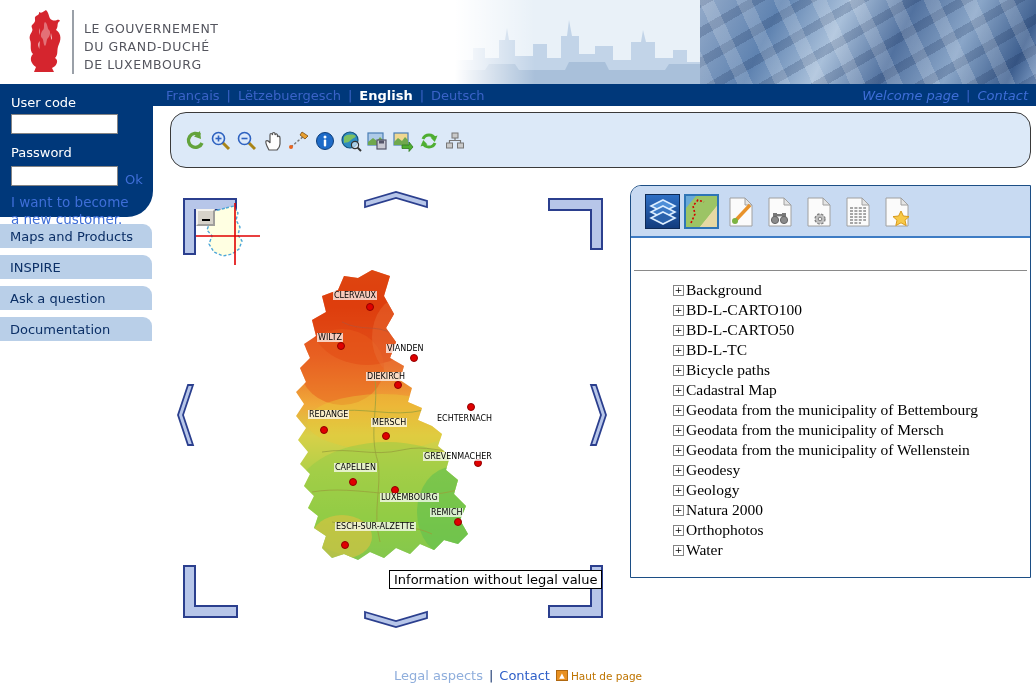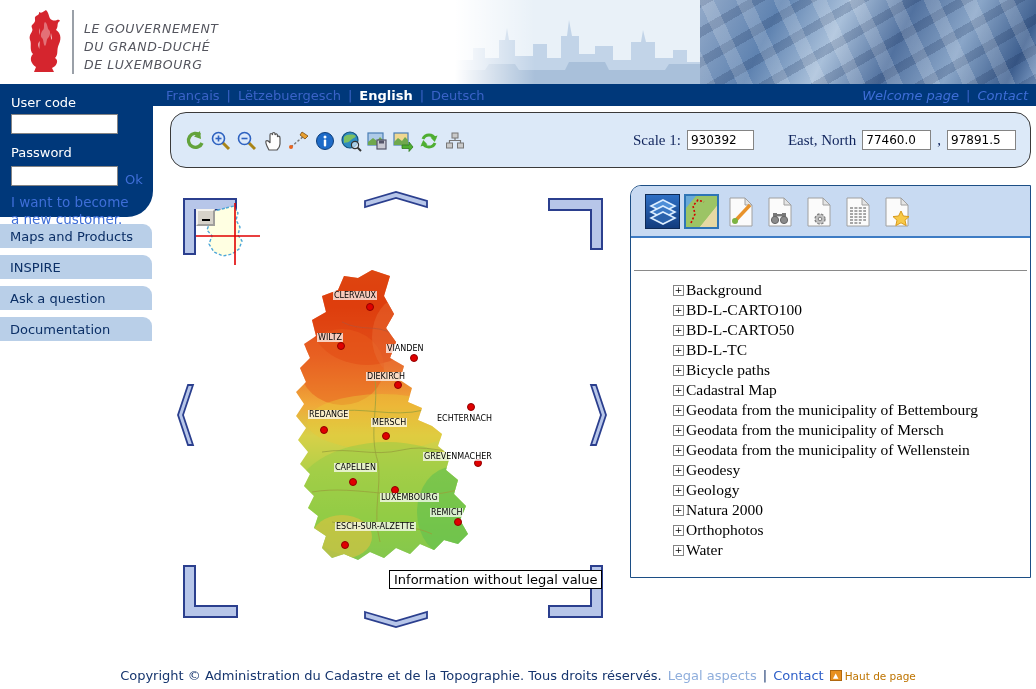--- a/index.html
+++ b/index.html
@@ -1,21 +1,21 @@
 <!DOCTYPE html>
 <html><head>
 <meta charset="utf-8">
 <style>
   * { margin:0; padding:0; box-sizing:border-box; }
   html,body { background:#ffffff; }
   body { font-family:"DejaVu Sans", sans-serif; }
   #page { position:relative; width:1036px; height:689px; background:#fff; overflow:hidden; }
 
   
-  .header { position:absolute; left:0; top:0; width:1036px; height:84px; background:#fff;font-style:italic; }
+  .header { position:absolute; left:0; top:0; width:1036px; height:84px; background:#fff; }
   .lion { position:absolute; left:26px; top:8px; width:40px; height:66px; }
   .logo-divider { position:absolute; left:72px; top:10px; width:2px; height:64px; background:#9aa0a8; }
   .logo-text { position:absolute; left:84px; top:20px; font-size:12.5px; letter-spacing:.6px; color:#54555e; line-height:18px; }
   .skyline { position:absolute; left:455px; top:0; width:250px; height:84px; }
   .skyline-fade { position:absolute; left:455px; top:0; width:80px; height:84px; background:linear-gradient(90deg,#fff,rgba(255,255,255,0)); }
   .collage { position:absolute; left:700px; top:0; width:336px; height:84px;
      background:linear-gradient(115deg,#93aac9 0%,#5e82b0 22%,#a9c0da 40%,#51719f 58%,#8aa6c8 75%,#3e5f8f 92%,#7e9cc4 100%); }
   .collage:before { content:""; position:absolute; inset:0;
      background:repeating-linear-gradient(65deg, rgba(255,255,255,.16) 0 14px, rgba(255,255,255,0) 14px 34px),
                 repeating-linear-gradient(-30deg, rgba(10,30,70,.18) 0 9px, rgba(10,30,70,0) 9px 26px); }
@@ -239,29 +239,20 @@
           </svg>
       </span>
       <span class="ticon">
         <svg width="22" height="22" viewBox="0 0 22 22">
             <rect x="8" y="3" width="6" height="5" fill="#c9c9c9" stroke="#777" stroke-width="1"></rect>
             <rect x="2.5" y="13" width="6" height="5" fill="#c9c9c9" stroke="#777" stroke-width="1"></rect>
             <rect x="13.5" y="13" width="6" height="5" fill="#c9c9c9" stroke="#777" stroke-width="1"></rect>
             <path d="M11 8 L11 10.5 M5.5 13 L5.5 10.5 L16.5 10.5 L16.5 13" fill="none" stroke="#777" stroke-width="1.2"></path>
           </svg>
       </span>
-    </div>
-    <div class="coord-area">
-      <span>Scale 1:</span>
-      <input class="scale-input" type="text" value="930392" style="">
-      <span class="coord-gap"></span>
-      <span>East, North</span>
-      <input class="east-input" type="text" value="77460.0" style="">
-      <span>,</span>
-      <input class="north-input" type="text" value="97891.5" style="">
     </div>
   </div>
 
   <svg class="bracket" style="left:182px; top:197px;" width="56" height="58">
     <path d="M2,2 h52 v11 h-41 v44 h-11 z" fill="#b7c6e9" stroke="#2b3f8e" stroke-width="2"></path>
   </svg>
   <svg class="bracket" style="left:547px; top:197px;" width="57" height="54">
     <path d="M55,2 v50 h-11 v-39 h-42 v-11 z" fill="#b7c6e9" stroke="#2b3f8e" stroke-width="2"></path>
   </svg>
   <svg class="bracket" style="left:182px; top:564px;" width="57" height="55">
@@ -500,21 +491,20 @@
           <span>Orthophotos</span>
         </div>
       <div class="tree-row">
           <span class="plusbox">+</span>
           <span>Water</span>
         </div>
     </div>
   </div>
 
   <div class="footer">
-    <span class="copy">Copyright © Administration du Cadastre et de la Topographie. Tous droits réservés.</span>
     <a class="legal-link">Legal aspects</a>
     <span class="foot-sep">|</span>
     <a class="contact-link">Contact</a>
     <a class="top-page">
       <span class="up-ico">▲</span>
       <span class="txt">Haut de page</span>
     </a>
   </div>
 
 </div>

